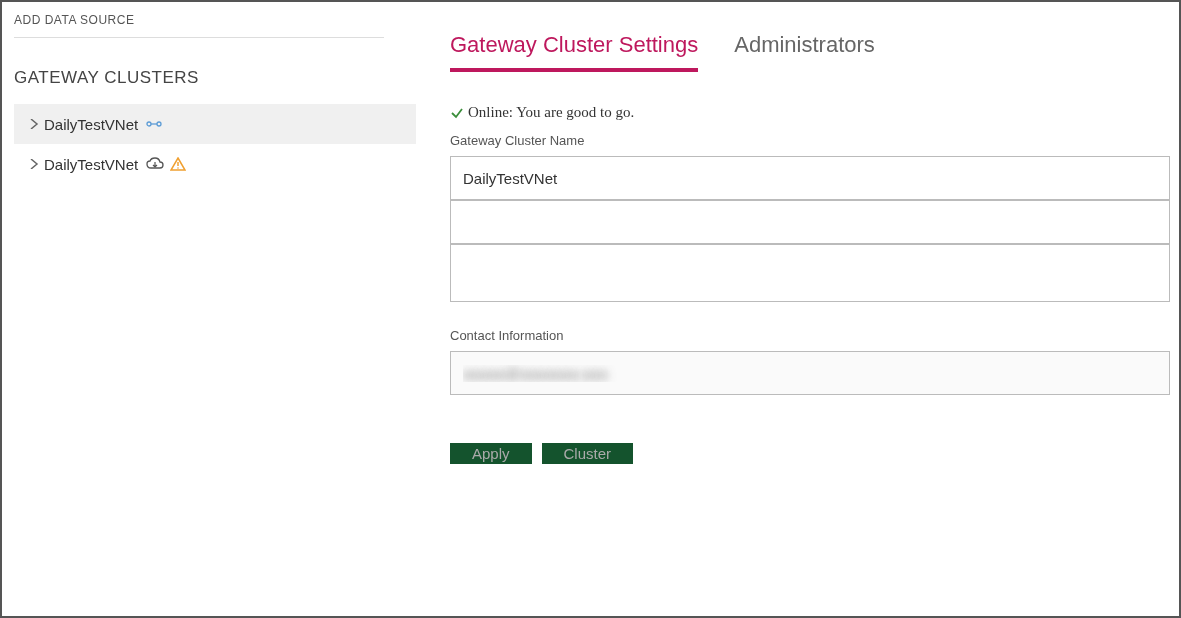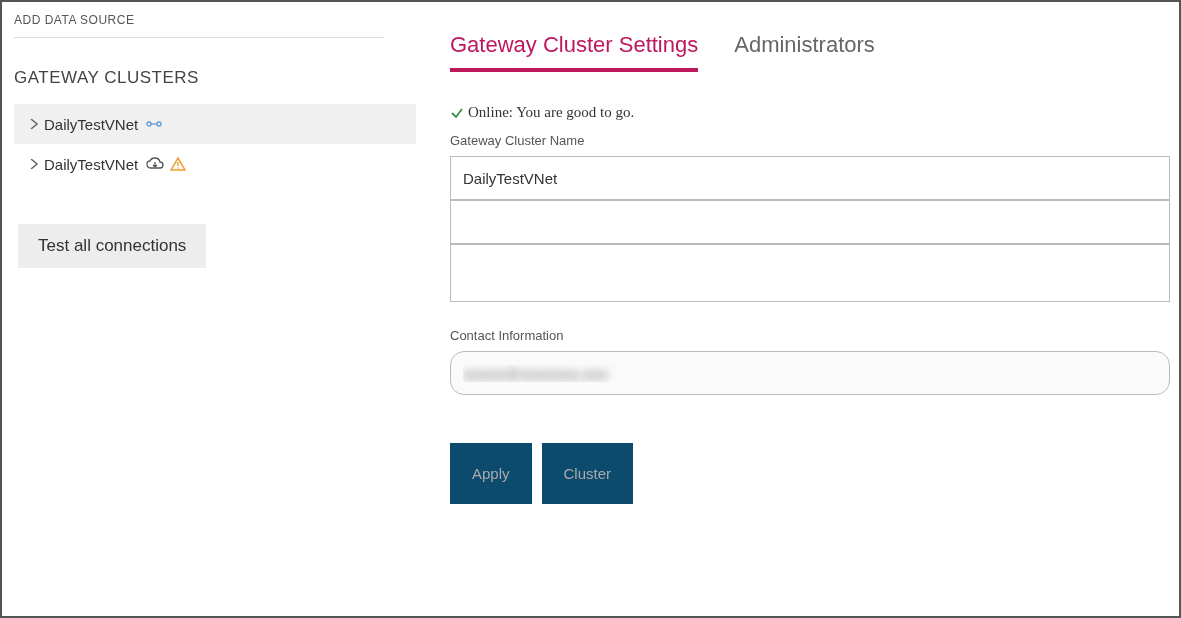--- a/index.html
+++ b/index.html
@@ -138,33 +138,32 @@
     border:1px solid #bbb;
     font-size:15px;
     padding: 10px 12px;
     font-family:inherit;
     resize:none;
   }
   .blurred {
     color: transparent;
     text-shadow: 0 0 8px rgba(100,100,100,0.8);
     background:#fafafa;
-    border-radius:14px;
   }
   .actions {
     margin-top: 48px;
     display:flex;
     gap: 10px;
   }
   .action-btn {
-    background:#0c4a6e;
+    background:#14532d;
     border:none;
     font-size:15px;
     color:#aaa;
-    padding: 22px 22px;
+    padding: 2px 22px;
     font-family:inherit;
     cursor:pointer;
   }
 </style>
 </head>
 <body>
 
 <div class="layout">
   <div class="sidebar">
     <div class="add-ds">ADD DATA SOURCE</div>
@@ -206,21 +205,20 @@
           <svg width="16" height="14" viewBox="0 0 16 14">
               <path d="M8 1 L15 13 L1 13 Z" fill="none" stroke="currentColor" stroke-width="1.5"></path>
               <line x1="8" y1="5" x2="8" y2="9" stroke="currentColor" stroke-width="1.5"></line>
               <circle cx="8" cy="11" r="0.8" fill="currentColor"></circle>
             </svg>
         </span>
       </div>
 
     </div>
 
-    <button class="test-btn">Test all connections</button>
   </div>
 
   <div class="main">
     <div class="tabs">
       <div class="tab active">Gateway Cluster Settings</div>
       <div class="tab">Administrators</div>
     </div>
 
     <div class="status-row">
       <span class="check-icon">

